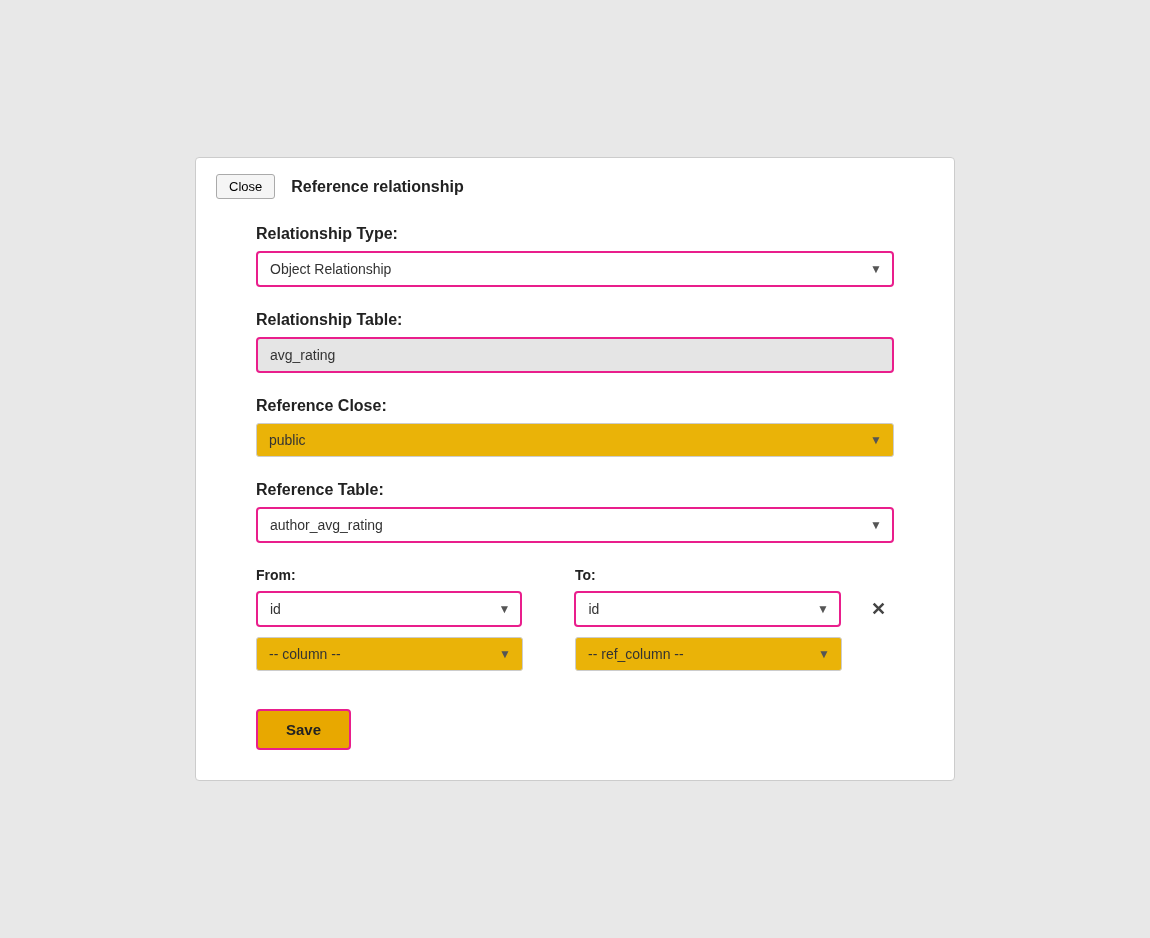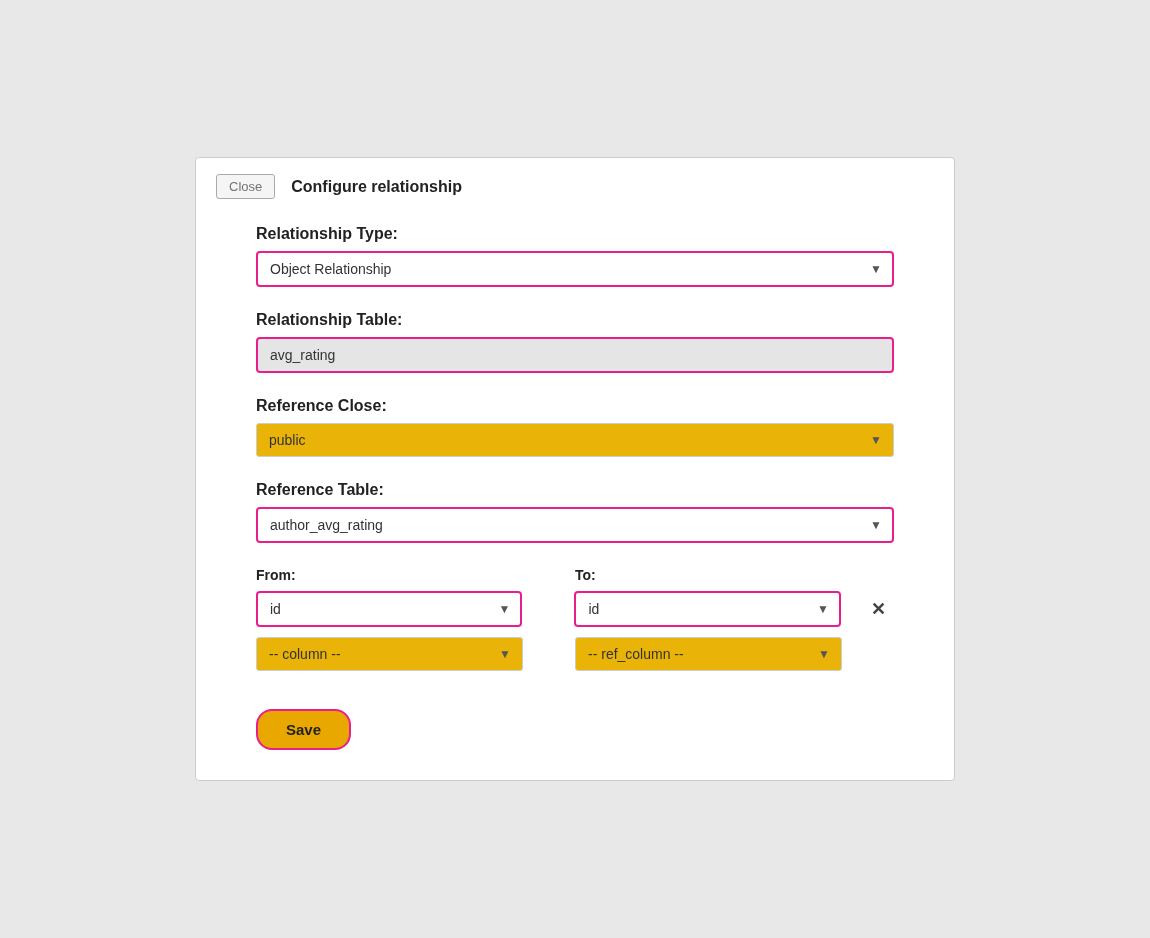--- a/index.html
+++ b/index.html
@@ -36,21 +36,21 @@
       gap: 16px;
     }
 
     .close-button {
       border: 1px solid #aaa;
       background: #f5f5f5;
       padding: 4px 12px;
       border-radius: 3px;
       cursor: pointer;
       font-size: 13px;
-      color: #737373;
+      color: #000000;
     }
 
     .modal-title {
       font-size: 16px;
       font-weight: 600;
       color: #222;
     }
 
     .modal-body {
       padding: 10px 60px 30px 60px;
@@ -162,21 +162,21 @@
 
     .from-to-row {
       display: flex;
       align-items: center;
       gap: 12px;
     }
 
     .save-button {
       background: #e8a800;
       border: 2px solid #e91e8c;
-      border-radius: 16px;
+      border-radius: 4px;
       padding: 10px 28px;
       font-size: 15px;
       font-weight: 700;
       color: #222;
       cursor: pointer;
       margin-top: 10px;
     }
 
     .x-mark {
       font-size: 18px;
@@ -184,21 +184,21 @@
       font-weight: bold;
     }
   </style>
 </head>
 <body>
 
 <div class="modal-container">
 
   <div class="modal-header">
     <button class="close-button">Close</button>
-    <span class="modal-title">Configure relationship</span>
+    <span class="modal-title">Reference relationship</span>
   </div>
 
   <div class="modal-body">
 
     <div class="form-group">
       <label class="form-label">Relationship Type:</label>
       <div class="select-wrapper highlighted-wrapper">
         <select class="form-select">
           <option>Object Relationship</option>
           <option>Array Relationship</option>

